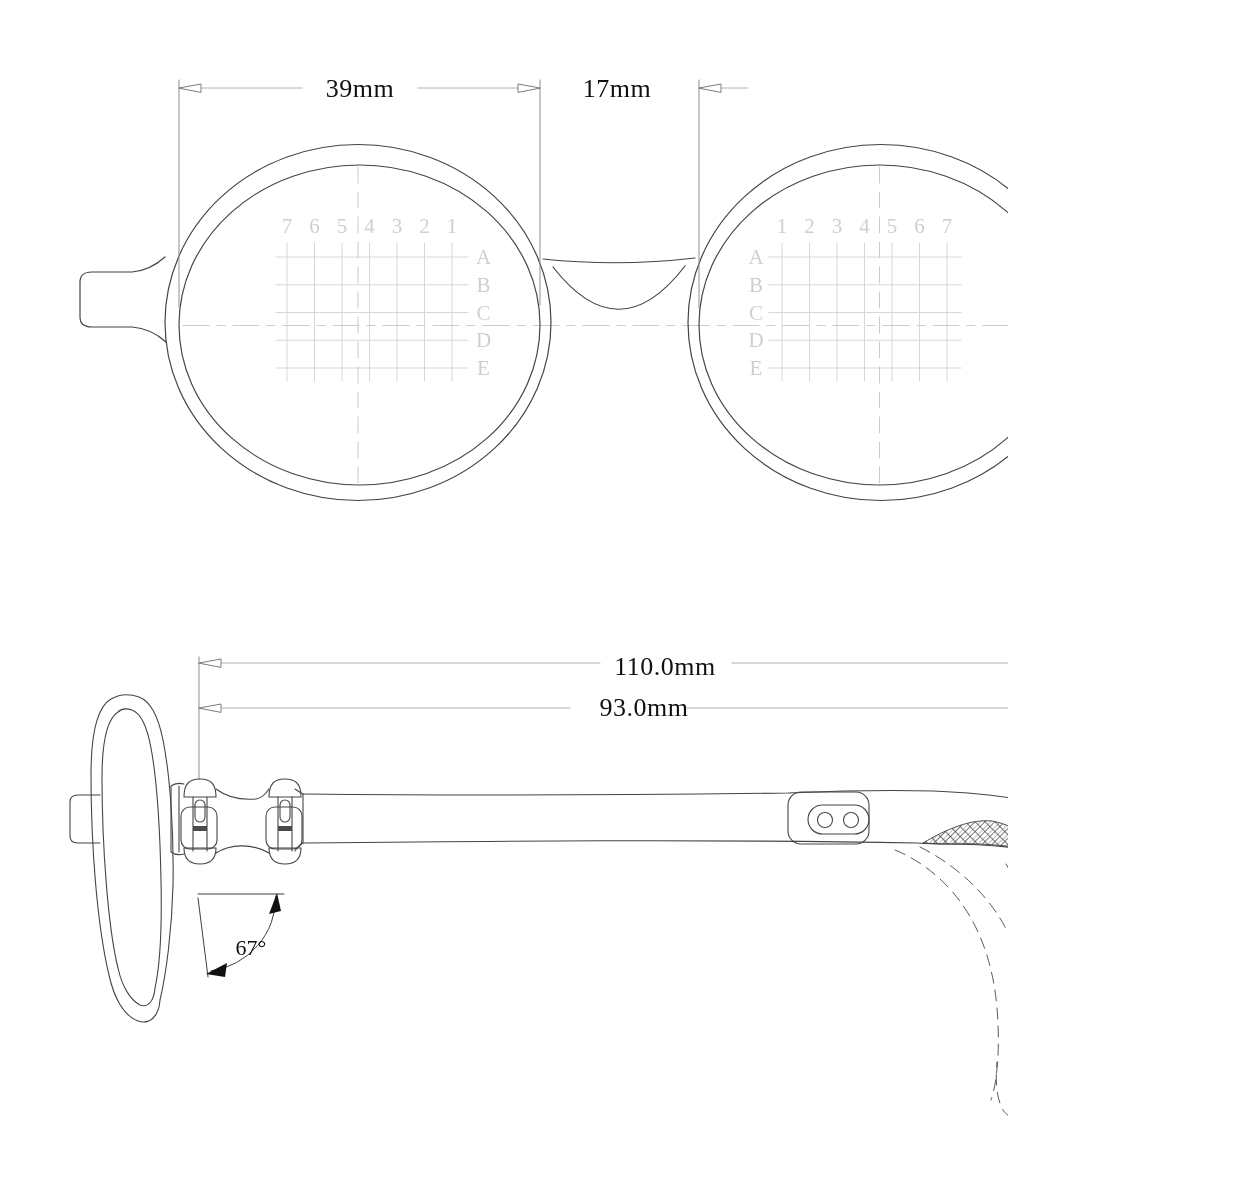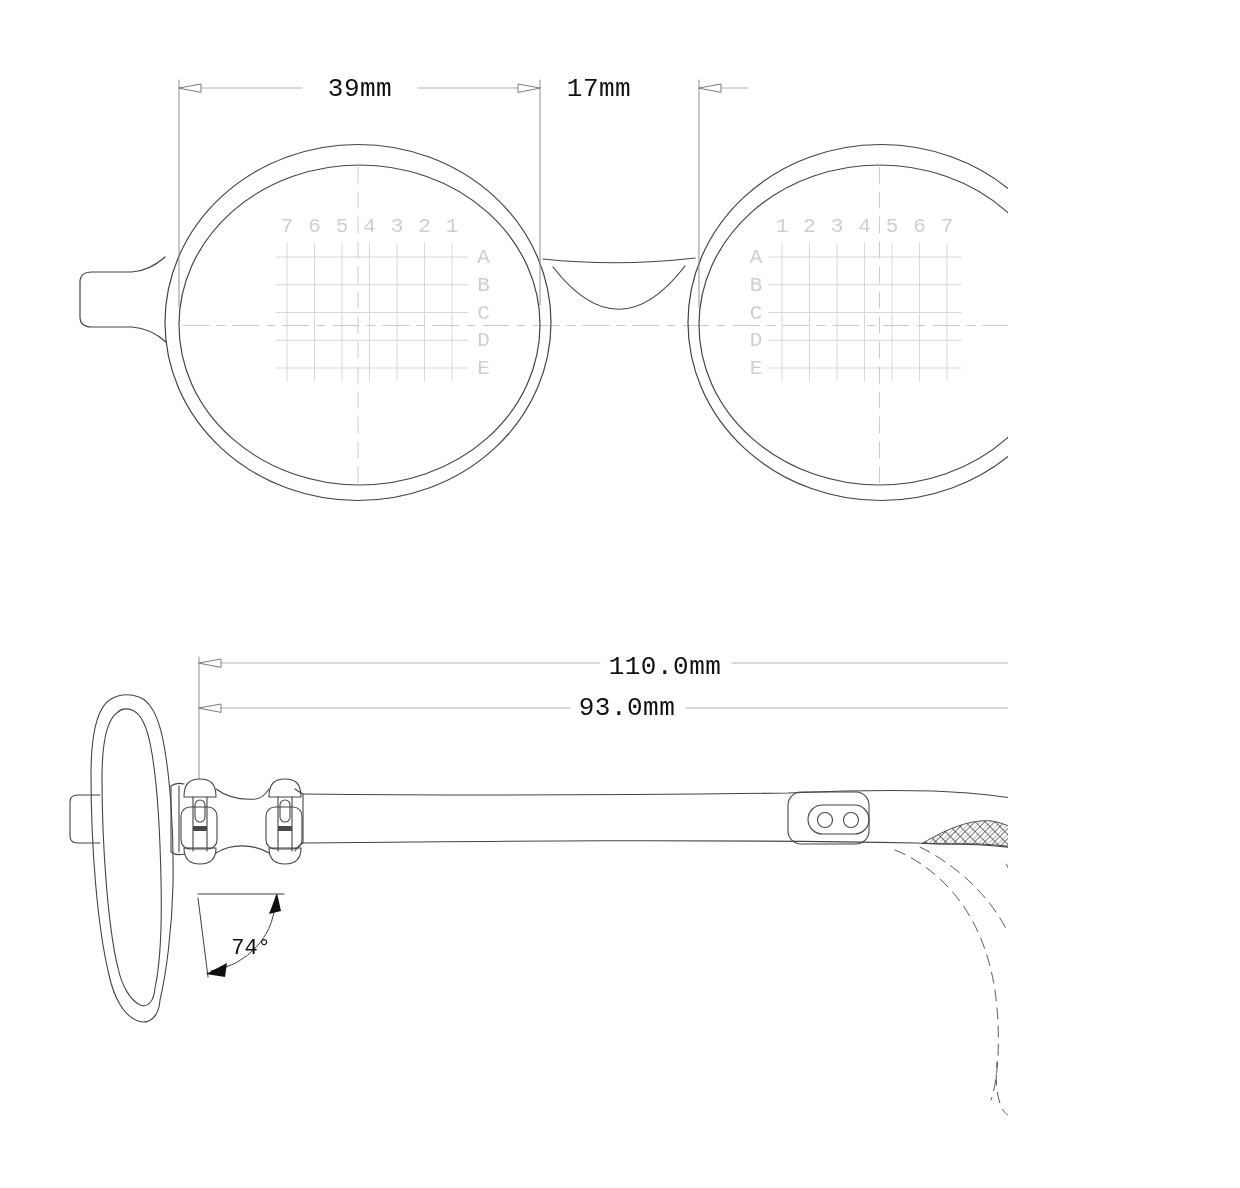--- a/index.html
+++ b/index.html
@@ -1,17 +1,17 @@
 <!DOCTYPE html>
 <html><head>
 <meta charset="utf-8">
 <style>
   html,body{margin:0;padding:0;background:#ffffff;}
   #canvas{position:relative;width:1008px;height:1188px;background:#fff;overflow:hidden;
-          font-family:Liberation Mono, monospace;}
+          font-family:Liberation Serif, serif;}
   #lineart{position:absolute;left:0;top:0;}
   .dim{position:absolute;transform:translate(-50%,-50%);font-size:26px;color:#101010;
        white-space:nowrap;letter-spacing:0.5px;}
   .ang{position:absolute;transform:translate(-50%,-50%);font-size:22px;color:#101010;white-space:nowrap;}
   .gc{position:absolute;transform:translate(-50%,-50%);font-size:21px;color:#cfcfcf;white-space:nowrap;}
 </style>
 </head>
 <body>
 
 <div id="canvas">
@@ -175,24 +175,24 @@
         <line x1="198" y1="894" x2="284" y2="894"></line>
         <line x1="198" y1="898" x2="208" y2="977"></line>
         <path d="M276,896 A75,75 0 0 1 211,971" fill="none"></path>
         <path d="M277,893 L269,914 L281,911 Z" fill="#111" stroke="none"></path>
         <path d="M206,974 L227,963 L225,977 Z" fill="#111" stroke="none"></path>
       </g>
     </g>
   </svg>
 
   <span class="dim" style="left:360px;top:89px">39mm</span>
-  <span class="dim" style="left:599px;top:89px">17mm</span>
+  <span class="dim" style="left:617px;top:89px">17mm</span>
   <span class="dim" style="left:665px;top:667px">110.0mm</span>
-  <span class="dim" style="left:627px;top:708px">93.0mm</span>
-  <span class="ang" style="left:251px;top:948px">74°</span>
+  <span class="dim" style="left:644px;top:708px">93.0mm</span>
+  <span class="ang" style="left:251px;top:948px">67°</span>
 
   <span class="gc" style="left:287px;top:226px">7</span>
   <span class="gc" style="left:314.5px;top:226px">6</span>
   <span class="gc" style="left:342px;top:226px">5</span>
   <span class="gc" style="left:369.5px;top:226px">4</span>
   <span class="gc" style="left:397px;top:226px">3</span>
   <span class="gc" style="left:424.5px;top:226px">2</span>
   <span class="gc" style="left:452px;top:226px">1</span>
 
   <span class="gc" style="left:483.5px;top:257px">A</span>

